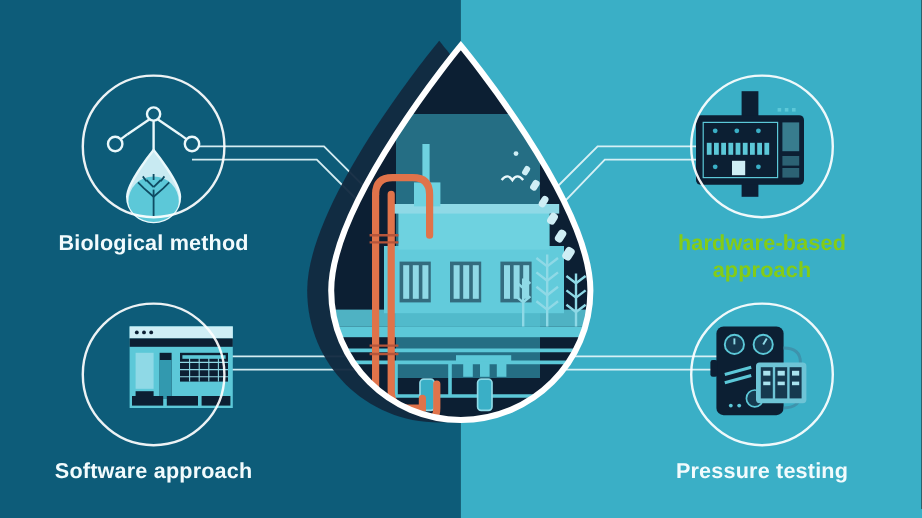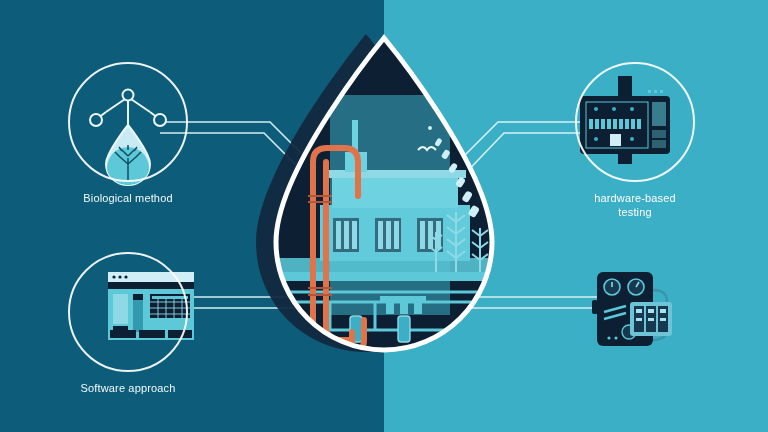--- a/index.html
+++ b/index.html
@@ -36,25 +36,25 @@
     margin: 0 auto;
     border-radius: 50%;
     border: 2px solid rgba(255,255,255,0.92);
     box-sizing: border-box;
     display: flex;
     align-items: center;
     justify-content: center;
   }
   .node .label {
     margin-top: 9px;
-    font-size: 11px;
+    font-size: 18px;
     line-height: 1.28;
     letter-spacing: 0.15px;
     color: #f2fbfd;
-    font-weight: 400;
+    font-weight: 700;
   }
   #node-bio      { left: 38px;  top: 62px; }
   #node-software { left: 38px;  top: 252px; }
   #node-hardware { left: 545px; top: 62px; }
   #node-pressure { left: 545px; top: 252px; }
 
   .svg-layer {
     position: absolute;
     left: 0; top: 0;
     width: 768px; height: 432px;
@@ -308,20 +308,24 @@
     <div class="label" style="color: rgb(242, 251, 253);">Biological method</div>
   </div>
 
   <div class="node" id="node-software">
     <div class="circle"></div>
     <div class="label" style="color: rgb(242, 251, 253);">Software approach</div>
   </div>
 
   <div class="node" id="node-hardware">
     <div class="circle"></div>
-    <div class="label" style="color: #ffffff;">
+    <div class="label" style="color: #84cc16;">
       <div>hardware-based</div>
-      <div>testing</div>
+      <div>approach</div>
     </div>
   </div>
 
+  <div class="node" id="node-pressure">
+    <div class="circle"></div>
+    <div class="label" style="color: rgb(242, 251, 253);">Pressure testing</div>
+  </div>
 
 </div>
 
 </body></html>

